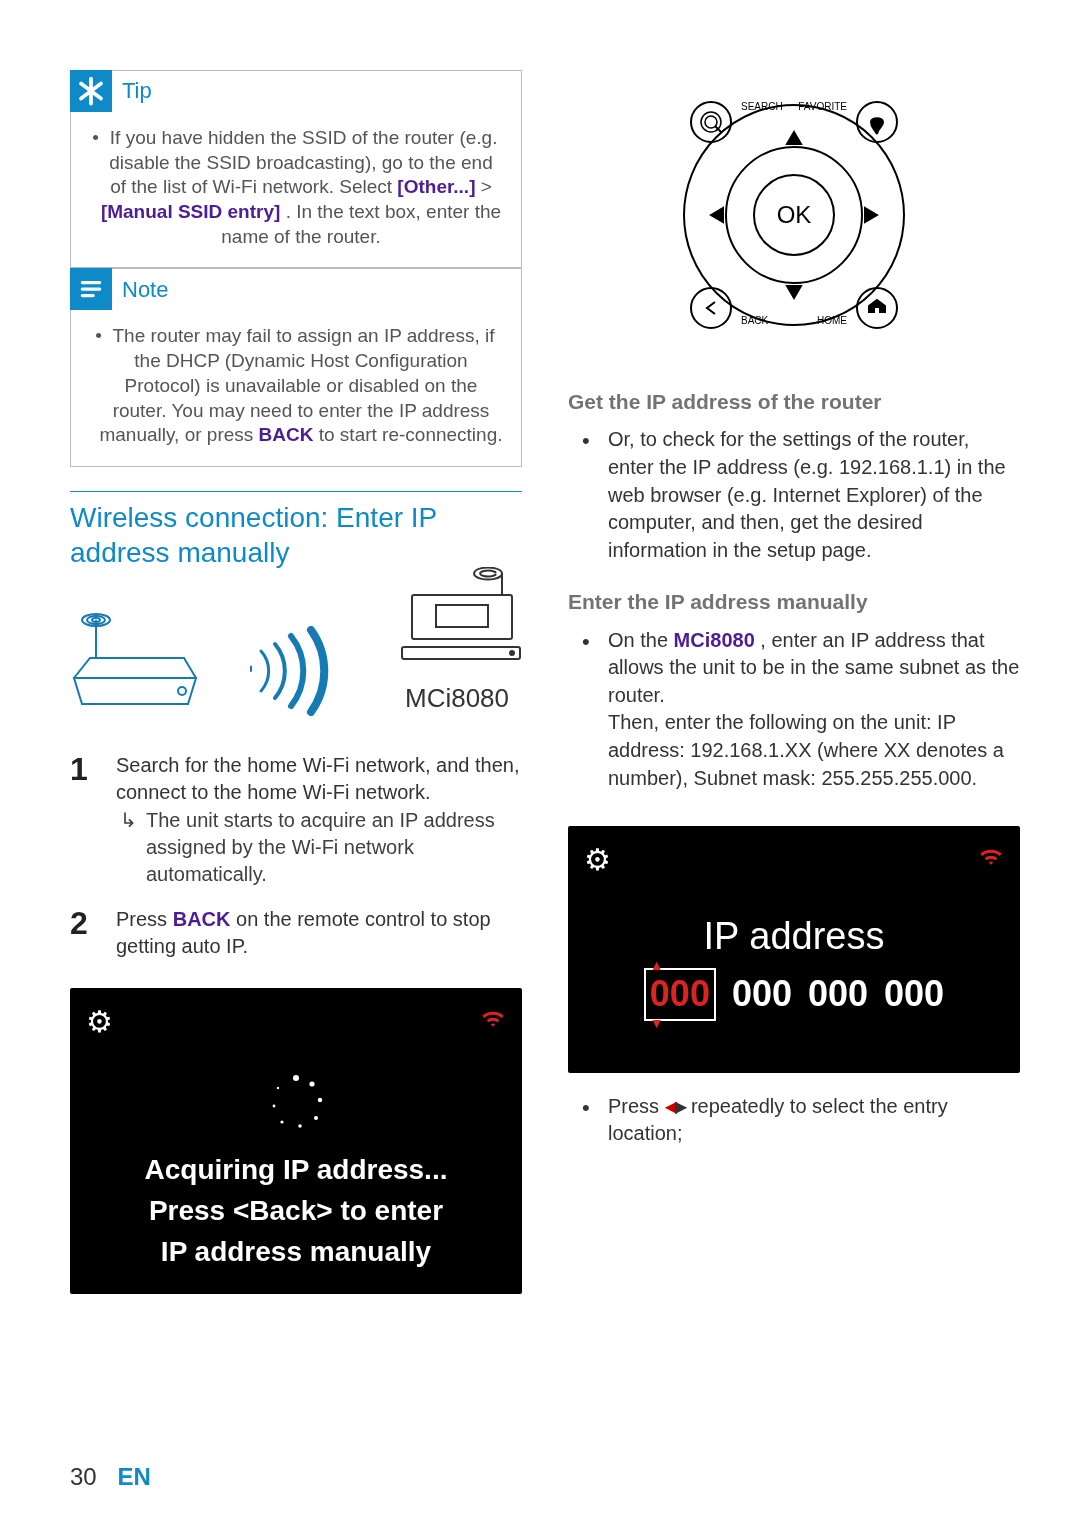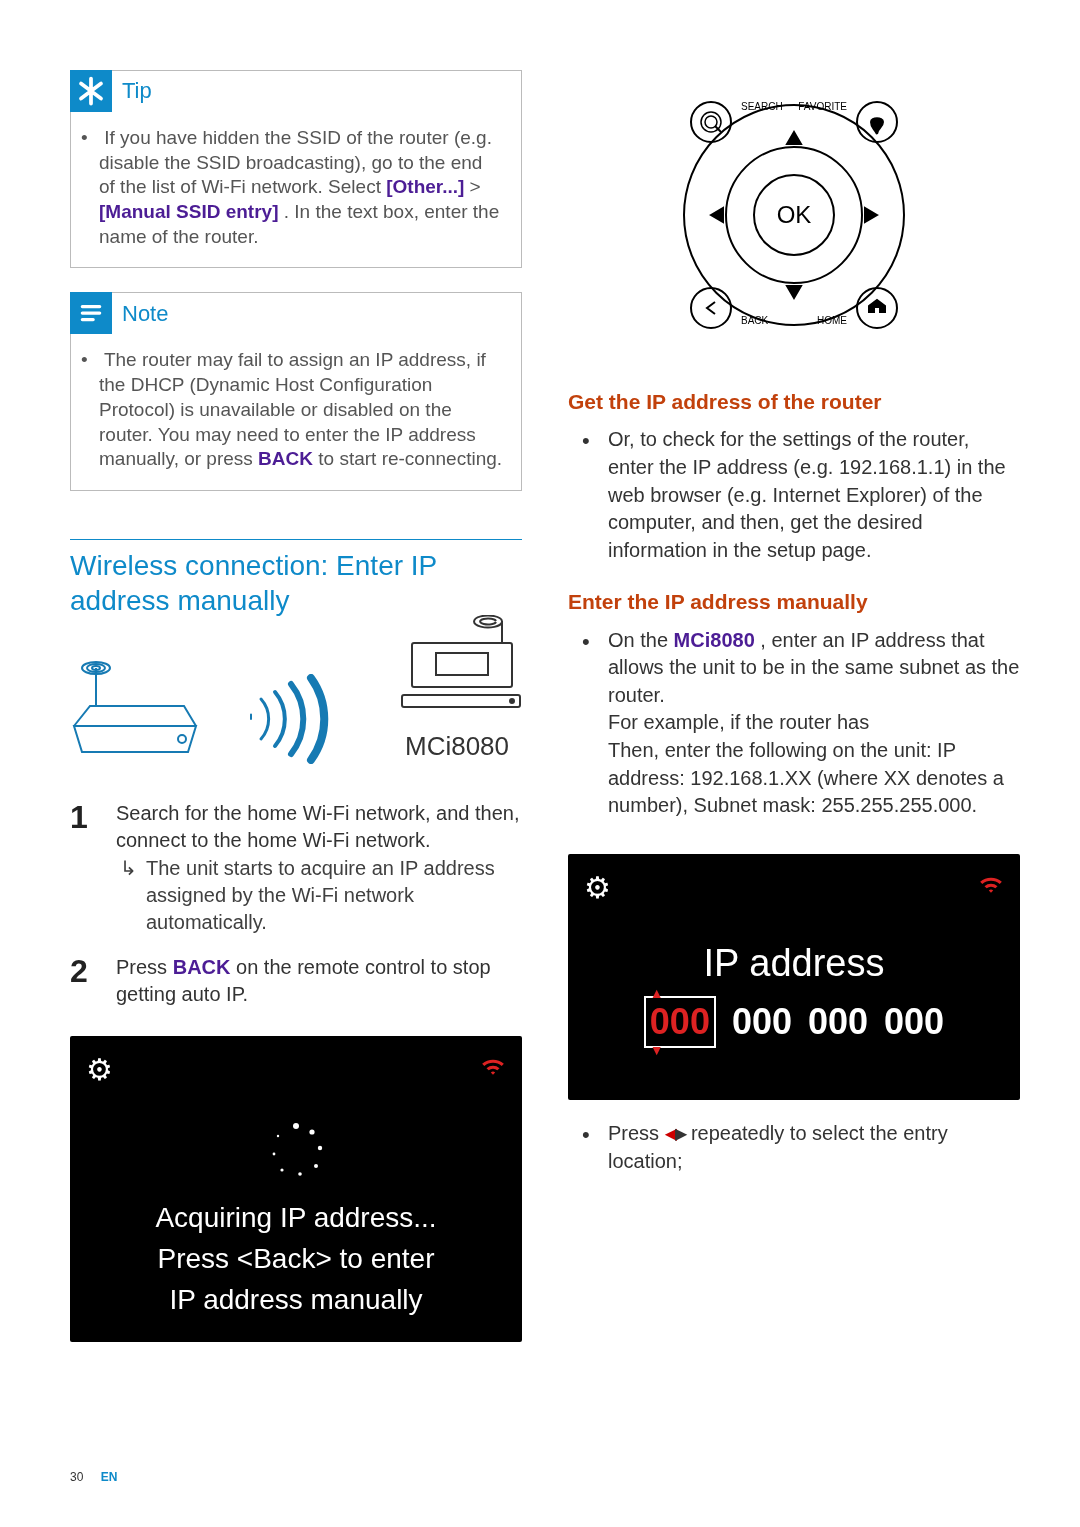--- a/index.html
+++ b/index.html
@@ -18,22 +18,22 @@
     display: flex;
     gap: 46px;
   }
   .col {
     width: 452px;
     display: flex;
     flex-direction: column;
   }
   .callout {
     border: 1px solid #bbb;
-    margin-bottom: 24px;
     padding-top: 0;
+    text-align: center;
   }
   .callout-header {
     display: flex;
     align-items: center;
     gap: 10px;
     margin-top: -1px;
     margin-left: -1px;
   }
   .callout-icon {
     width: 42px;
@@ -84,21 +84,21 @@
     margin-bottom: 36px;
   }
   .router-svg { width: 130px; }
   .waves-svg { width: 110px; }
   .device-box { display:flex; flex-direction:column; align-items:center; }
   .device-label { font-size: 26px; color: #333; margin-top:4px; }
   .sub-head {
     font-weight: 600;
     font-size: 21px;
     margin-bottom: 10px;
-    color: #c2410c;
+    color: #737373;
   }
   ol.steps { list-style: none; counter-reset: step; }
   ol.steps > li {
     counter-increment: step;
     position: relative;
     padding-left: 46px;
     margin-bottom: 18px;
     font-size: 20px;
     color: #333;
   }
@@ -137,21 +137,21 @@
     align-items: center;
     margin-bottom: 30px;
   }
   .gear { font-size: 30px; color:#fff; }
   .wifi-red { font-size: 26px; color:#d22; }
   .screen-lines {
     text-align: center;
     font-size: 28px;
     line-height: 1.45;
     font-family: Arial, Helvetica, sans-serif;
-    font-weight: 400;
+    font-weight: 700;
   }
   .ip-title {
     text-align: center;
     font-size: 38px;
     font-family: Arial, Helvetica, sans-serif;
     margin-bottom: 6px;
   }
   .ip-entry {
     display: flex;
     justify-content: center;
@@ -196,22 +196,22 @@
     position: absolute;
     left: 14px;
     top: 0;
     font-size: 22px;
   }
   .inline-tri { font-size: 16px; vertical-align: 1px; letter-spacing:-2px;}
   .red { color:#c00; }
   .page-footer {
     position: absolute;
     left: 70px;
-    bottom: 42px;
-    font-size: 12px;
+    bottom: 34px;
+    font-size: 24px;
     color: #333;
   }
   .page-footer .lang { color: #0e8ac9; font-weight:600; margin-left: 14px; }
 </style>
 </head>
 <body>
 
 <div class="two-col">
 
   <div class="col">
@@ -378,21 +378,20 @@
     <ul class="bullets">
       <li>Or, to check for the settings of the router, enter the IP address (e.g. 192.168.1.1) in the web browser (e.g. Internet Explorer) of the computer, and then, get the desired information in the setup page.</li>
     </ul>
 
     <div class="sub-head">Enter the IP address manually</div>
     <ul class="bullets">
       <li>
         <span>On the </span>
         <span class="bold">MCi8080</span>
         <span>, enter an IP address that allows the unit to be in the same subnet as the router.</span>
-        <div>For example, if the router has</div>
         <div>Then, enter the following on the unit: IP address: 192.168.1.XX (where XX denotes a number), Subnet mask: 255.255.255.000.</div>
       </li>
     </ul>
 
     <div class="screen">
       <div class="screen-header">
         <span class="gear">⚙</span>
         <span class="wifi-red">
           <svg width="26" height="26" viewBox="0 0 24 24">
               <path fill="#d22" d="M12 20l-2-2a3 3 0 0 1 4 0zM6 14a9 9 0 0 1 12 0l-2 2a6 6 0 0 0-8 0zM2 10a15 15 0 0 1 20 0l-2 2a12 12 0 0 0-16 0z"></path>

